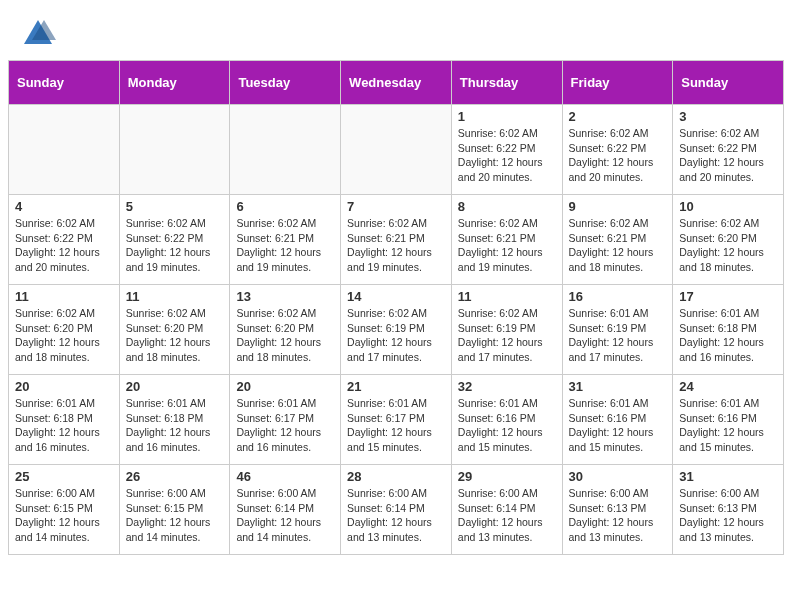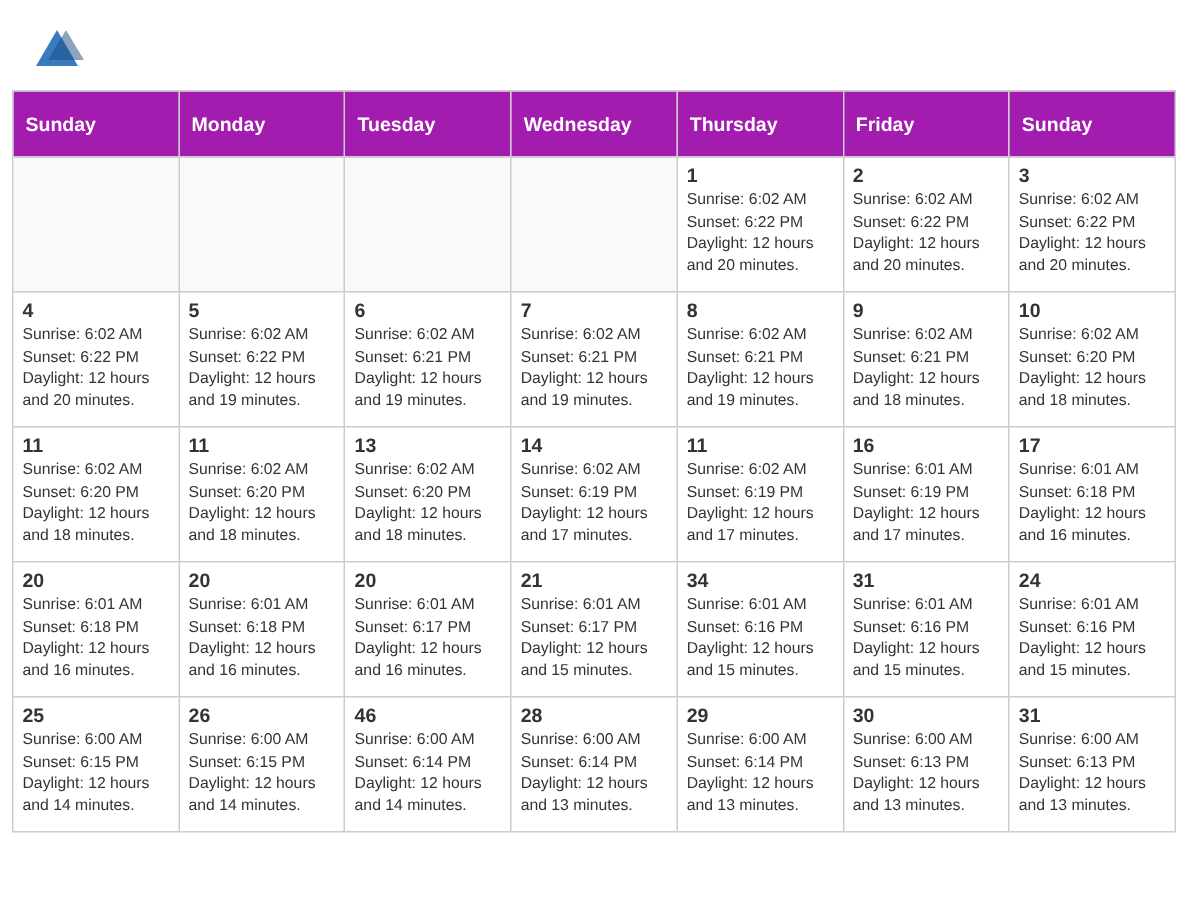--- a/index.html
+++ b/index.html
@@ -279,21 +279,21 @@
 and 16 minutes.</div>
           </td>
           <td>
             <span class="day-number">21</span>
             <div class="day-info" style="white-space: pre-line;">Sunrise: 6:01 AM
 Sunset: 6:17 PM
 Daylight: 12 hours
 and 15 minutes.</div>
           </td>
           <td>
-            <span class="day-number">34</span>
+            <span class="day-number">32</span>
             <div class="day-info" style="white-space: pre-line;">Sunrise: 6:01 AM
 Sunset: 6:16 PM
 Daylight: 12 hours
 and 15 minutes.</div>
           </td>
           <td>
             <span class="day-number">31</span>
             <div class="day-info" style="white-space: pre-line;">Sunrise: 6:01 AM
 Sunset: 6:16 PM
 Daylight: 12 hours

